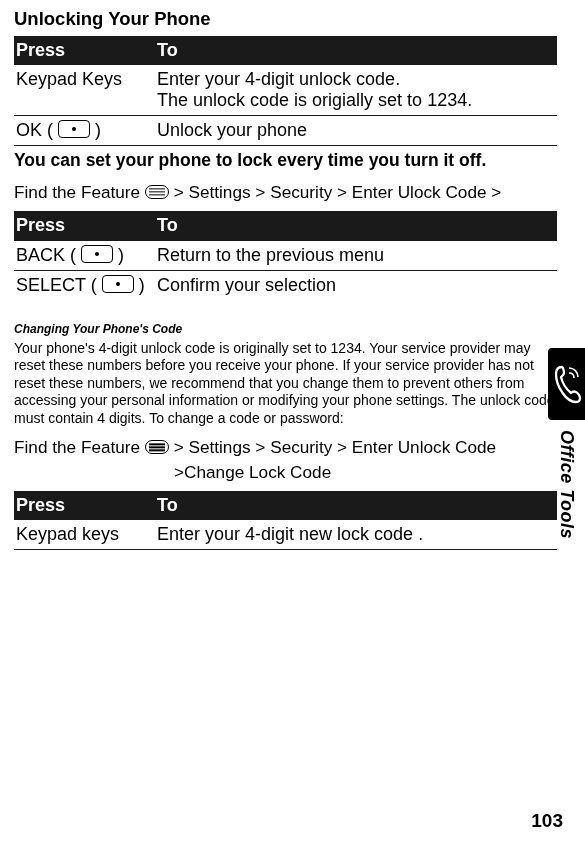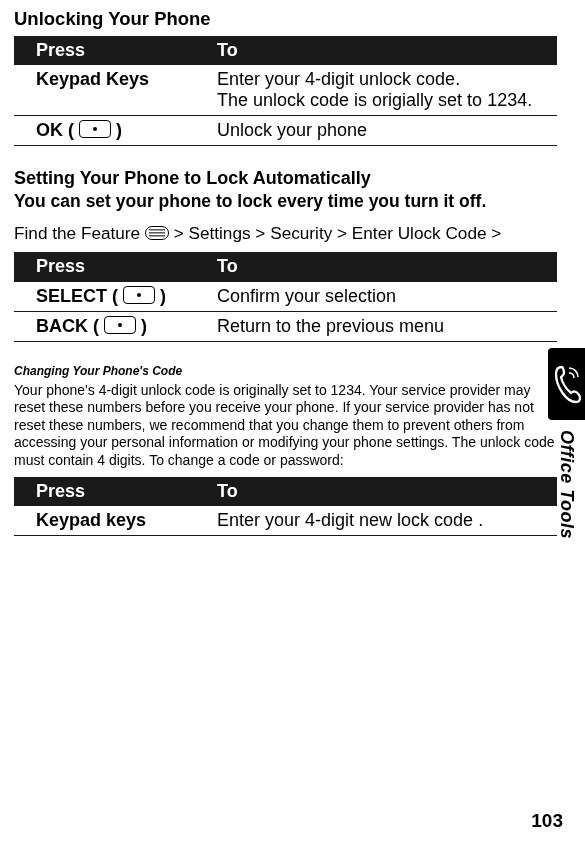--- a/index.html
+++ b/index.html
@@ -54,24 +54,24 @@
     font-size:17.2px;
     line-height:1.45;
     margin:0 0 6px 0;
   }
   .feature-indent{
     display:inline-block;
     margin-left:160px;
   }
   
   .tbl{width:100%; border-collapse:collapse; margin-bottom:4px;}
-  .tbl td{padding:4px 22px; font-size:18px; vertical-align:top;}
+  .tbl td{padding:4px 2px; font-size:18px; vertical-align:top;}
   .tbl .hrow{background:var(--dark);}
   .tbl .hrow td{color:#fff; font-weight:bold; font-size:18px;}
-  .tbl .col1{width:137px; font-weight:bold;}
+  .tbl .col1{width:137px; font-weight:normal;}
   .tbl .sep td{border-top:1.5px solid var(--border);}
   .tbl .endrow td{border-bottom:1.5px solid var(--border);}
   
   .softkey{
     display:inline-block;
     width:30px;height:16px;
     border:1.2px solid #000;
     border-radius:4px;
     vertical-align:-2px;
     position:relative;
@@ -172,48 +172,51 @@
     </tr>
     <tr class="sep endrow">
       <td class="col1">
         <span>OK ( </span><span class="softkey"></span><span> )</span>
       </td>
       <td>Unlock your phone</td>
     </tr>
   </tbody>
     </table>
 
-  <div class="sub-bold">Setting Your Phone to Lock Automatically</div>
   <p class="para-bold">You can set your phone to lock every time you turn it off.</p>
   <p class="feature-line">
     <span>Find the Feature </span><span class="menu-pill"></span><span> &gt; Settings &gt; Security &gt; Enter Ulock Code &gt;</span><br>
   </p>
   <table class="tbl">
     <tbody>
         <tr class="hrow">
       <td class="col1">Press</td>
       <td>To</td>
     </tr>
+    <tr class="sep endrow">
+      <td class="col1">
+        <span>BACK ( </span><span class="softkey"></span><span> )</span>
+      </td>
+      <td>Return to the previous menu</td>
+    </tr>
     <tr class="sep">
       <td class="col1">
         <span>SELECT ( </span><span class="softkey"></span><span> )</span>
       </td>
       <td>Confirm your selection</td>
     </tr>
-    <tr class="sep endrow">
-      <td class="col1">
-        <span>BACK ( </span><span class="softkey"></span><span> )</span>
-      </td>
-      <td>Return to the previous menu</td>
-    </tr>
   </tbody>
     </table>
 
   <div class="italic-bold">Changing Your Phone's Code</div>
   <p class="body-text">Your phone's 4-digit unlock code is originally set to 1234. Your service provider may reset these numbers before you receive your phone. If your service provider has not reset these numbers, we recommend that you change them to prevent others from accessing your personal information or modifying your phone settings. The unlock code must contain 4 digits. To change a code or password:</p>
+  <p class="feature-line">
+    <span>Find the Feature </span><span class="menu-pill"></span><span> &gt; Settings &gt; Security &gt; Enter Unlock Code</span><br>
+    <span class="feature-indent">&gt;Change Lock Code</span>
+  </p>
   <table class="tbl">
     <tbody>
         <tr class="hrow">
       <td class="col1">Press</td>
       <td>To</td>
     </tr>
     <tr class="endrow">
       <td class="col1">Keypad keys</td>
       <td>Enter your 4-digit new lock code .</td>
     </tr>

